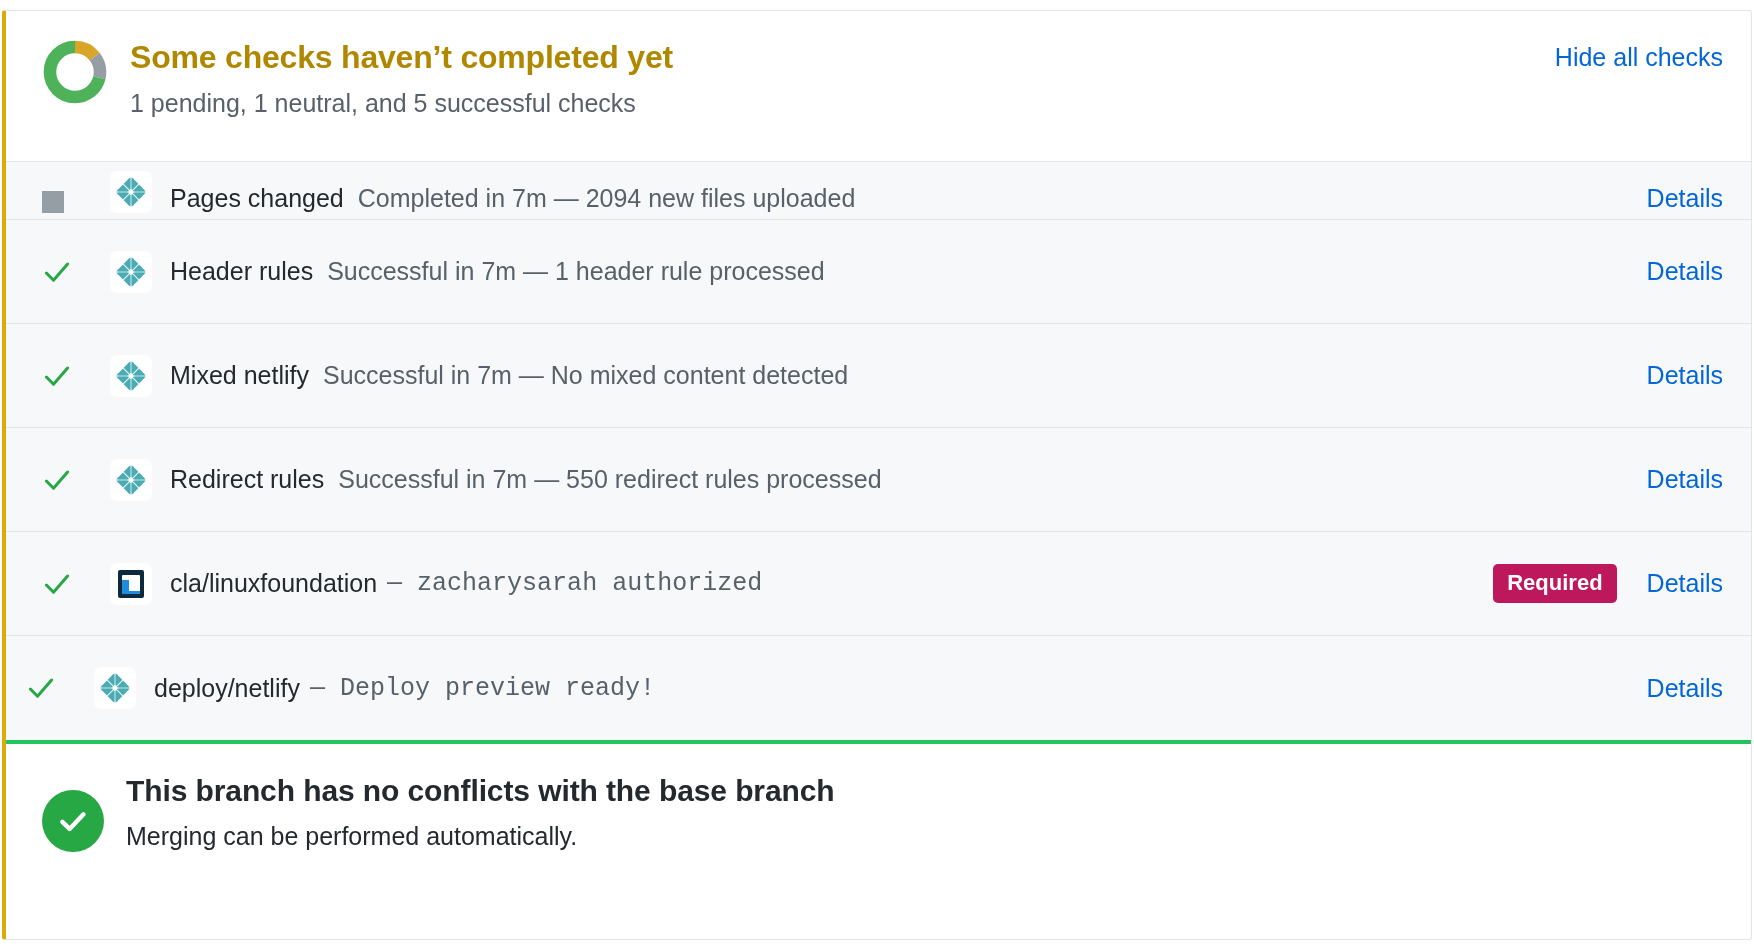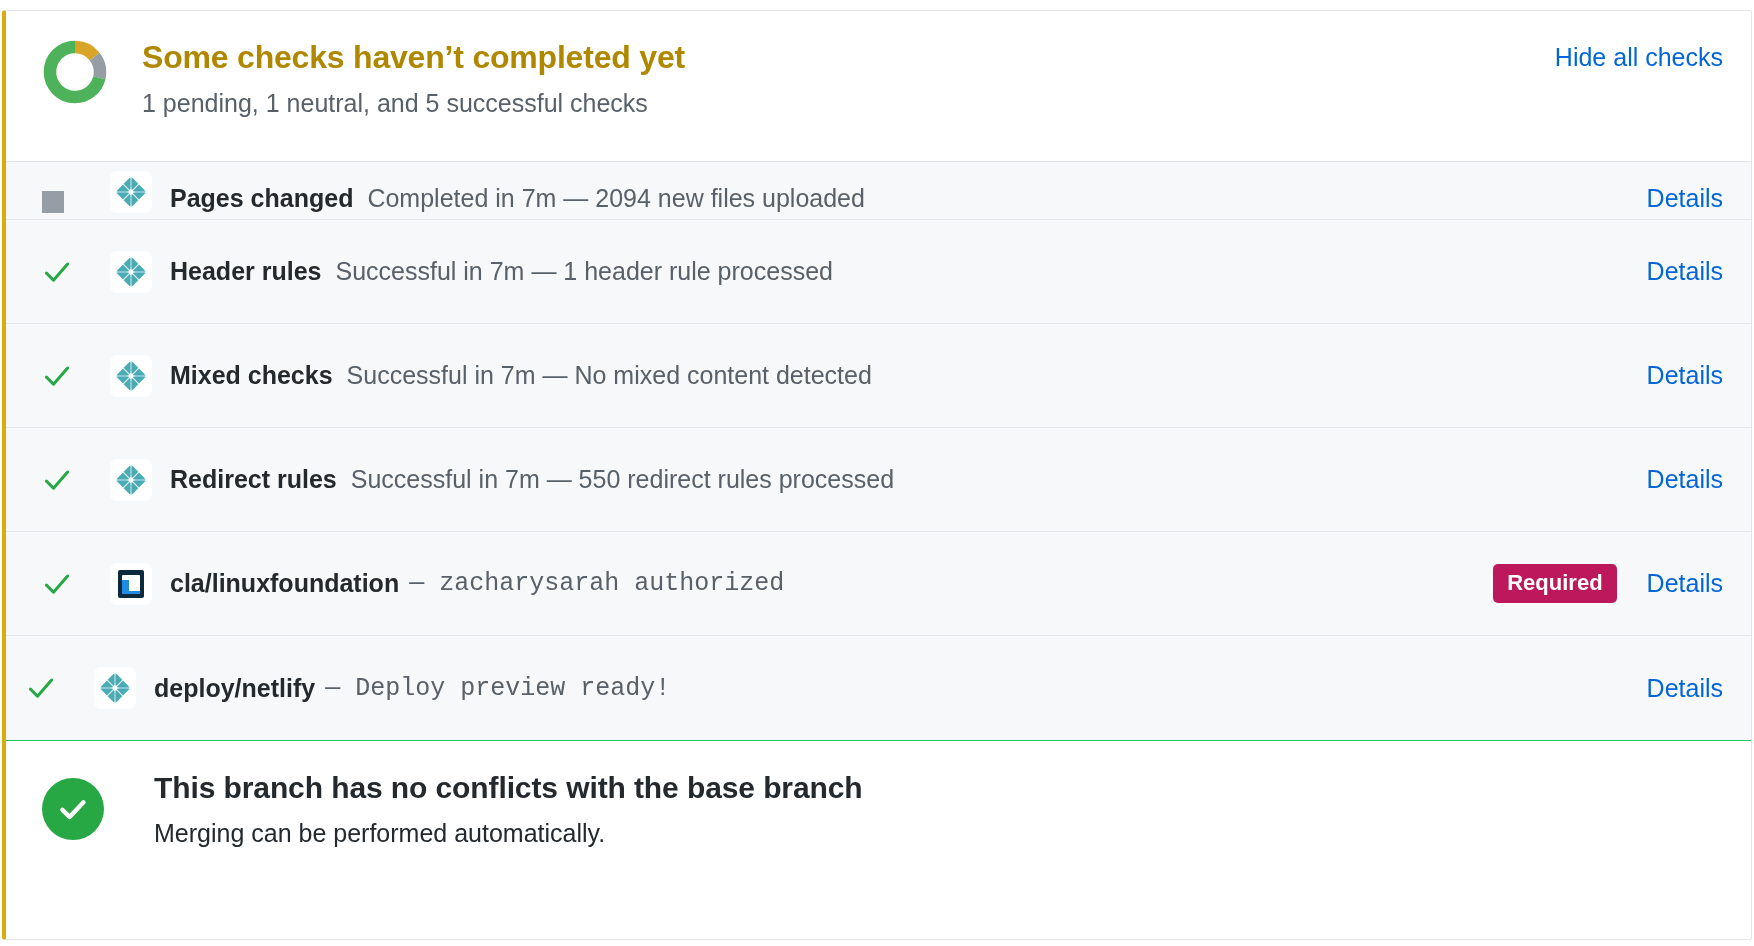--- a/index.html
+++ b/index.html
@@ -38,21 +38,20 @@
   }
 
   
   .status-header {
     position: relative;
     display: flex;
     align-items: flex-start;
     padding: 24px 28px 18px 36px;
     background: #ffffff;
     min-height: 150px;
-    gap: 12px;
   }
   .donut-wrap {
     flex: 0 0 auto;
     width: 66px;
     height: 66px;
     margin-top: 4px;
     margin-right: 22px;
   }
   .status-texts { flex: 1 1 auto; padding-top: 2px; }
   .status-title {
@@ -125,21 +124,21 @@
     background: #ffffff;
     overflow: hidden;
     display: flex;
     align-items: center;
     justify-content: center;
   }
   .avatar.cla { background: #ffffff; }
 
   .check-name {
     font-size: 25px;
-    font-weight: bold;
+    font-weight: normal;
     color: #24292e;
     white-space: nowrap;
   }
   .check-desc {
     font-size: 25px;
     color: #586069;
     margin-left: 14px;
     white-space: nowrap;
     overflow: hidden;
   }
@@ -164,25 +163,24 @@
     font-size: 25px;
     color: #0366d6;
     text-decoration: none;
     cursor: pointer;
     white-space: nowrap;
   }
 
   
   .branch-status {
     display: flex;
-    align-items: center;
+    align-items: flex-end;
     padding: 26px 28px 26px 36px;
     background: #ffffff;
-    border-top: 1px solid #22c55e;
-    gap: 28px;
+    border-top: 4px solid #22c55e;
   }
   .big-check {
     flex: 0 0 auto;
     width: 62px; height: 62px;
     border-radius: 50%;
     background: #28a745;
     display: flex;
     align-items: center;
     justify-content: center;
     margin-right: 22px;
@@ -281,21 +279,21 @@
             <svg viewBox="0 0 40 40" width="40" height="40">
               <rect x="0" y="0" width="40" height="40" rx="8" fill="#ffffff"></rect>
               <g transform="translate(20 20) rotate(45) translate(-11 -11)">
                 <rect x="0" y="0" width="22" height="22" rx="3" fill="#4aabb5"></rect>
                 <path d="M11 0 L11 22 M0 11 L22 11 M0 0 L22 22 M22 0 L0 22" stroke="#ffffff" stroke-width="1.1" fill="none" opacity="0.9"></path>
                 <circle cx="11" cy="11" r="2.6" fill="#ffffff"></circle>
                 <path d="M2 2 L8 8 M20 2 L14 8 M2 20 L8 14 M20 20 L14 14" stroke="#6fc2c8" stroke-width="1" fill="none"></path>
               </g>
             </svg>
           </div>
-          <span class="check-name">Mixed checks</span>
+          <span class="check-name">Mixed netlify</span>
           <span class="check-desc">Successful in 7m — No mixed content detected</span>
           <div class="row-spacer"></div>
           <a class="details-link">Details</a>
         </div>
         <div class="check-row">
           <div class="state-icon">
             <svg viewBox="0 0 24 24" class="icon-check">
               <path d="M3.5 12.8 L9.2 18.6 L20.5 5.6" fill="none" stroke="#28a745" stroke-width="2.4" stroke-linecap="round" stroke-linejoin="round"></path>
             </svg>
           </div>

